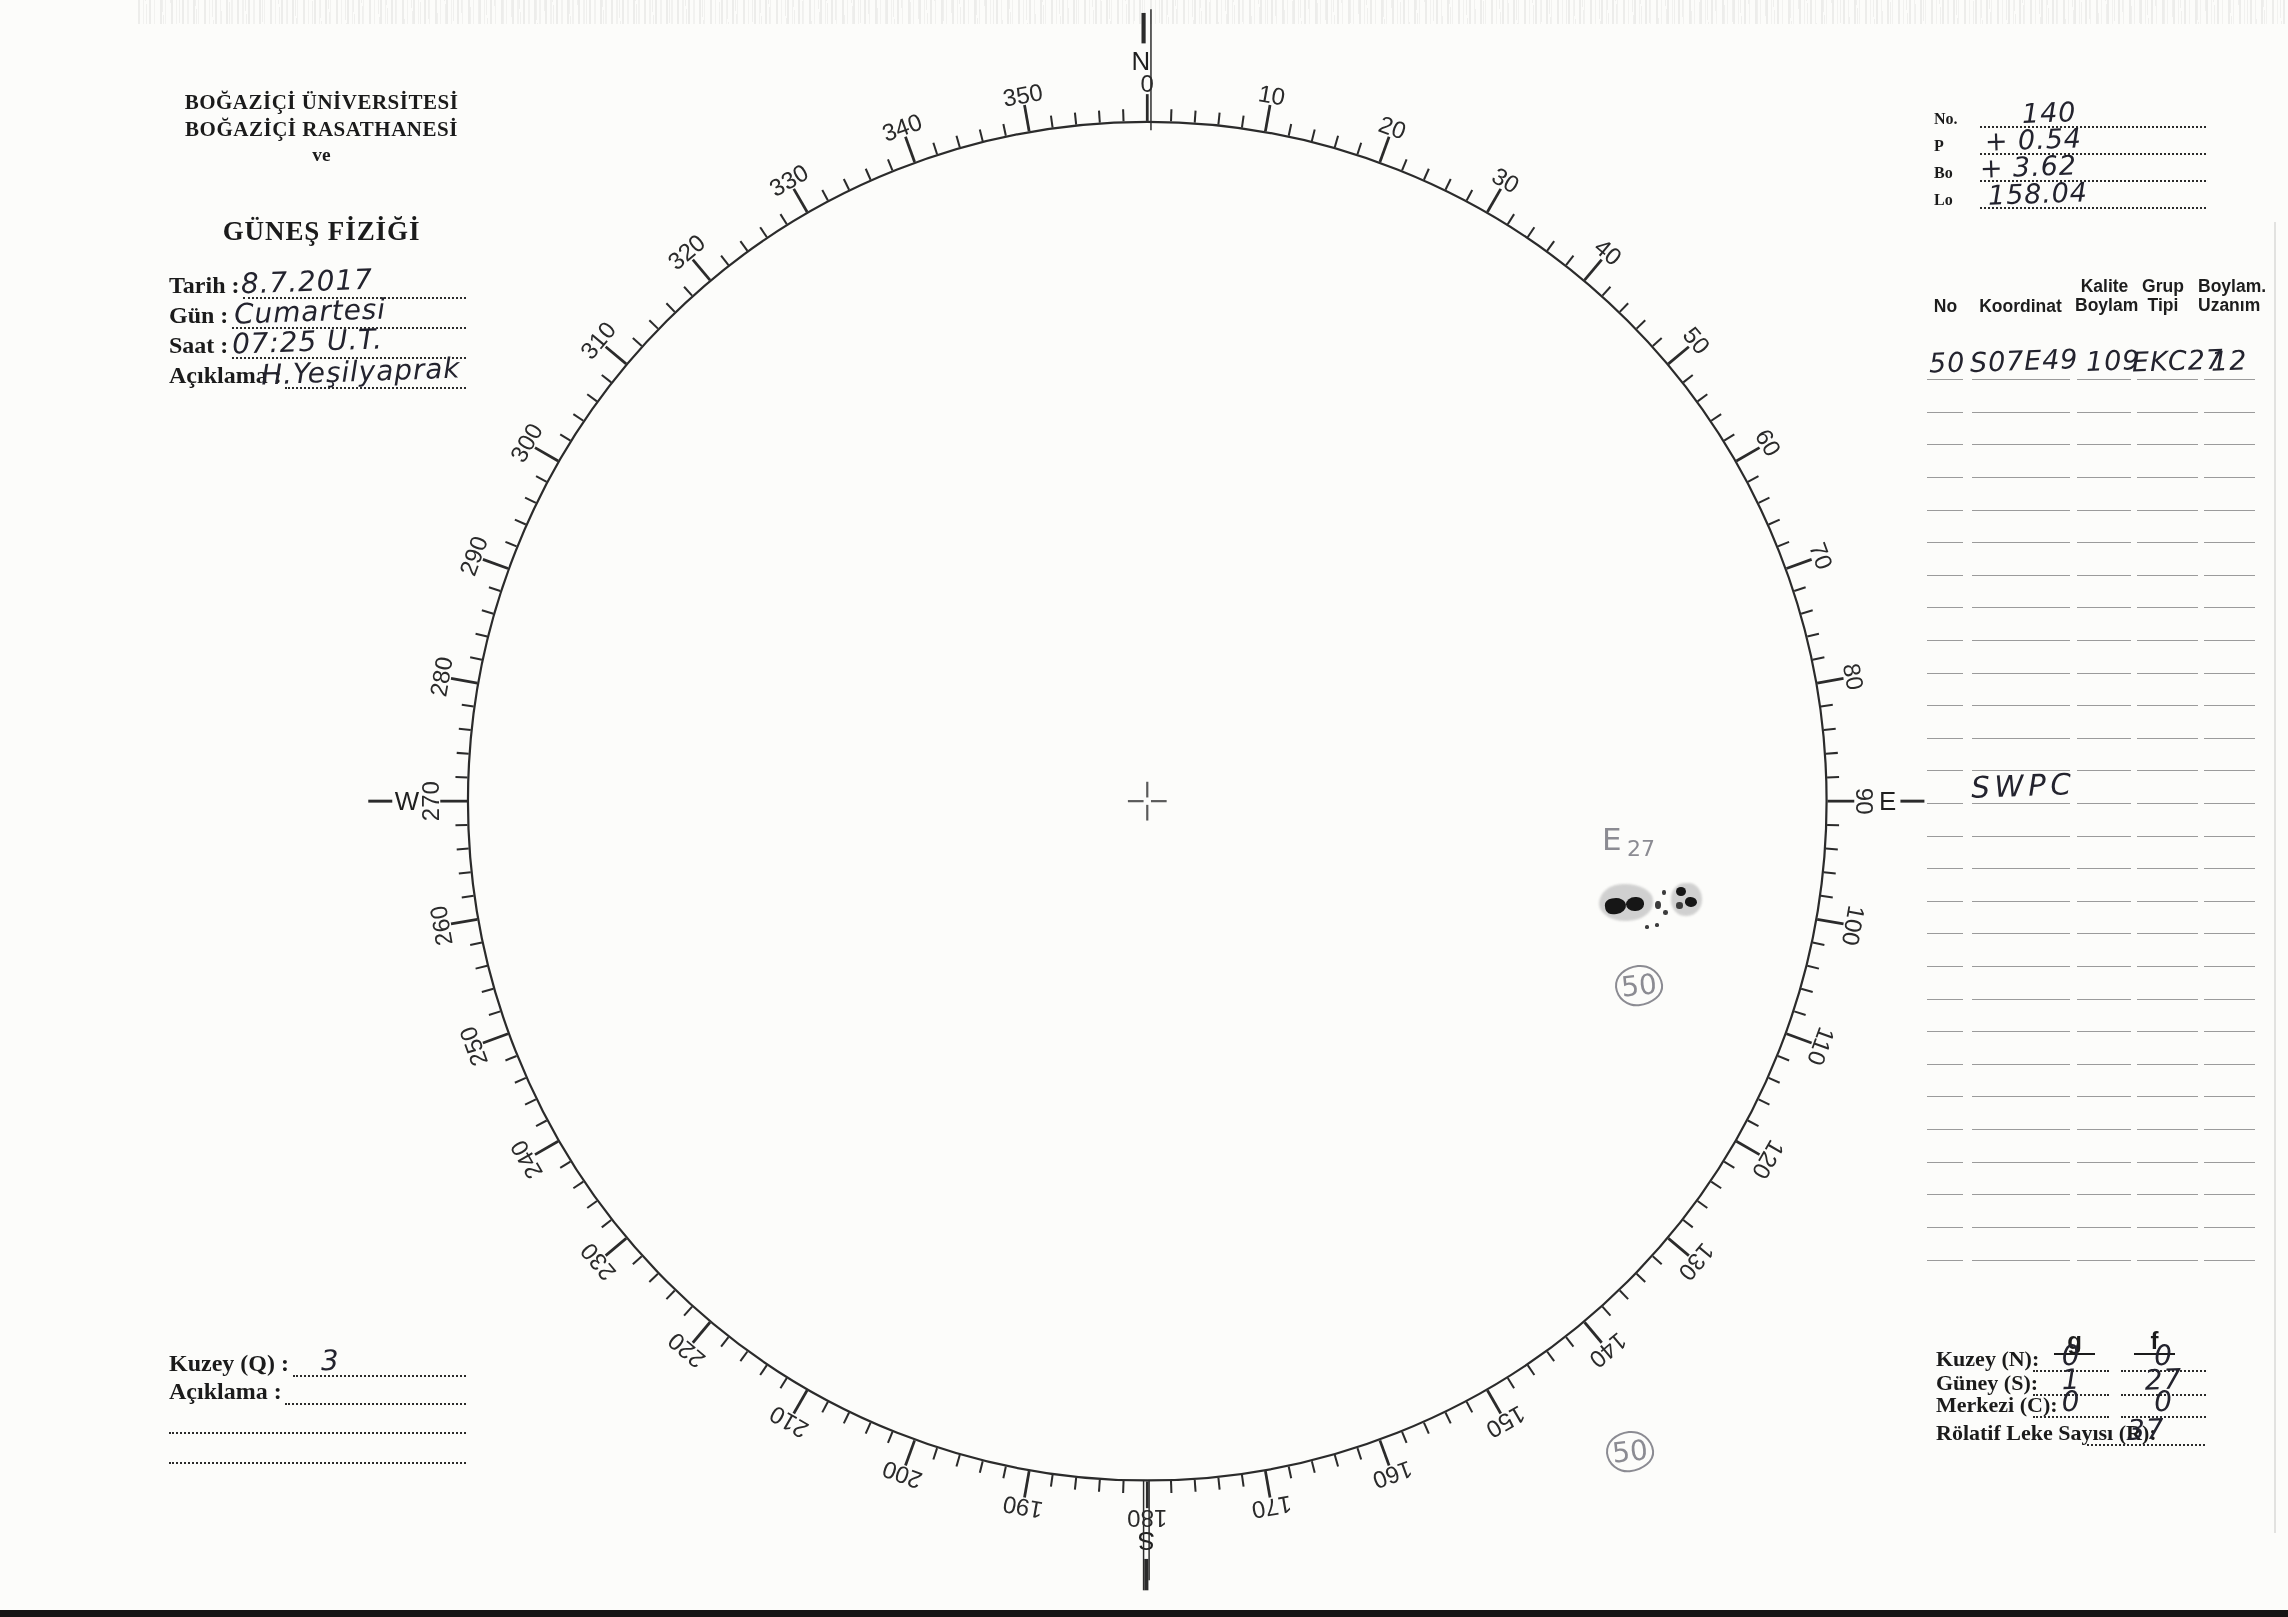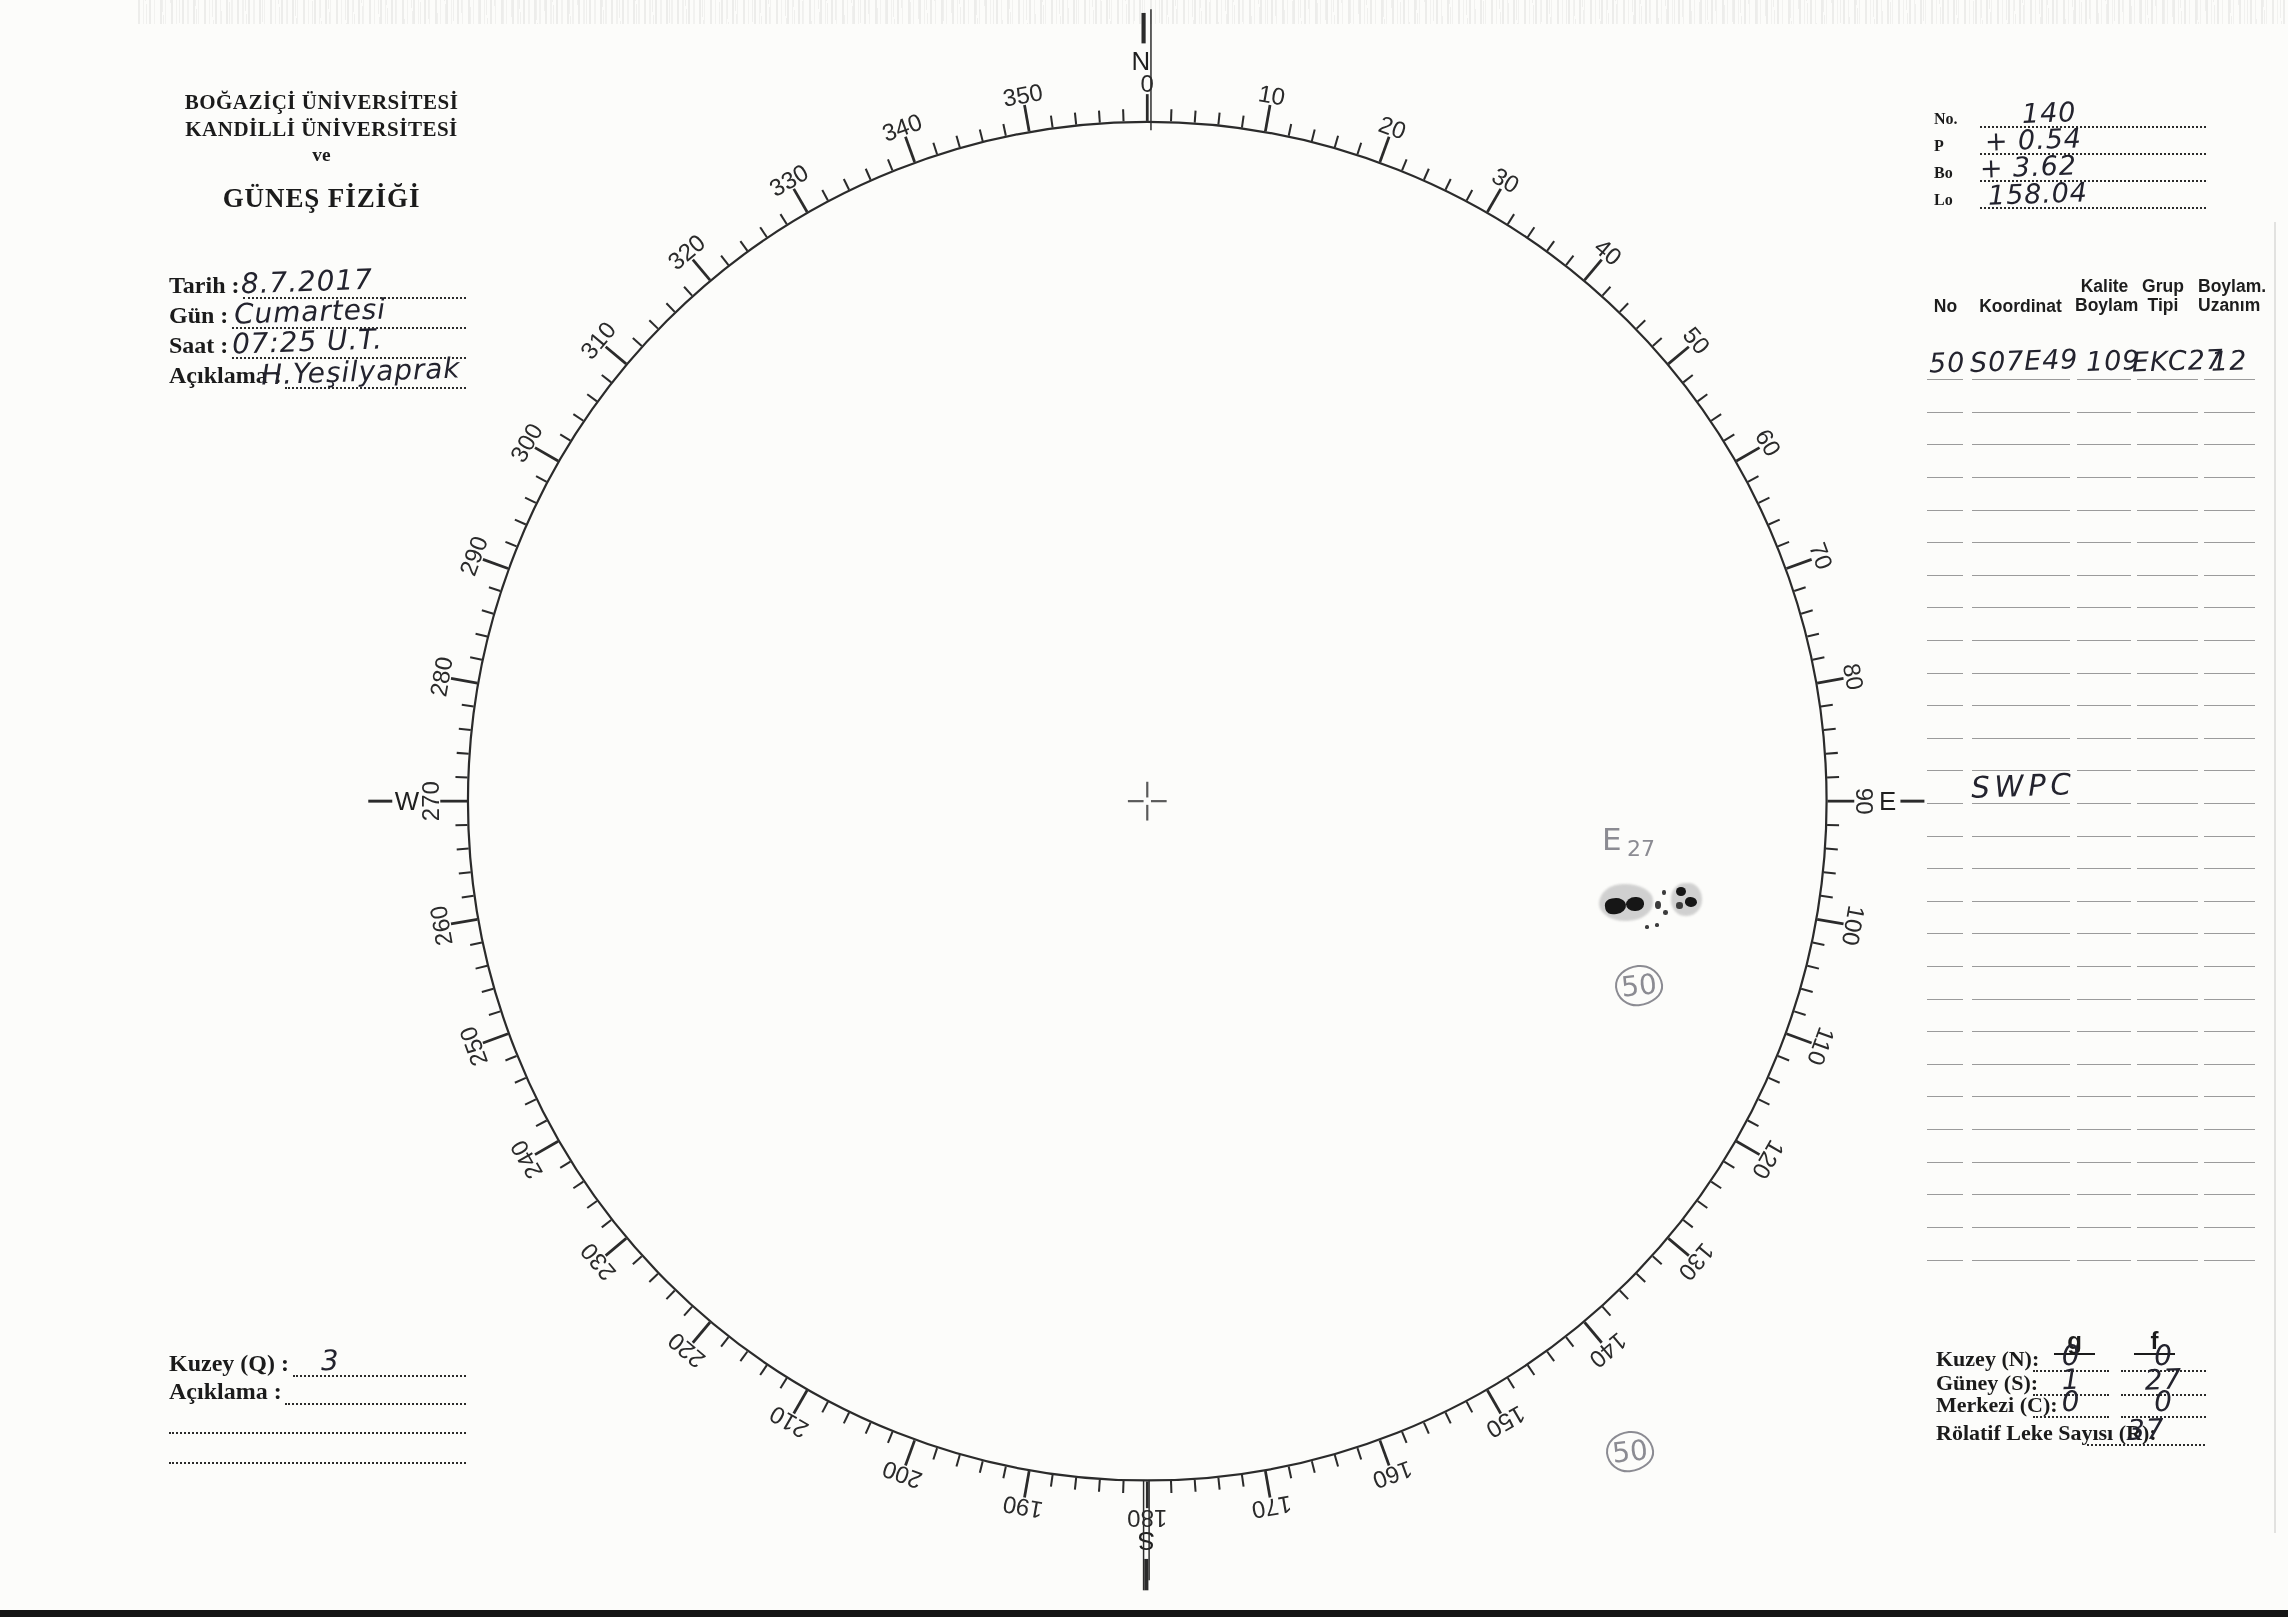--- a/index.html
+++ b/index.html
@@ -5,21 +5,21 @@
   html,body{margin:0;padding:0;background:#e9e9e9;}
   .page{position:relative;width:2289px;height:1618px;background:#fcfcfa;overflow:hidden;
         font-family:"Liberation Serif",serif;color:#1b1b1b;}
   .hand{font-family:"DejaVu Sans",sans-serif;font-style:italic;color:#23232e;
         display:inline-block;transform:rotate(-2deg);letter-spacing:0.9px;white-space:nowrap;}
   .pencil{color:#8b8b92 !important;}
   
   .inst{position:absolute;left:145px;top:89px;width:353px;text-align:center;}
   .inst .l1{font-size:21px;font-weight:bold;line-height:27px;letter-spacing:0.5px;}
   .inst .ve{font-size:19.4px;font-weight:bold;line-height:24px;}
-  .inst .prog{font-size:27px;font-weight:bold;margin-top:16px;letter-spacing:0.9px;}
+  .inst .prog{font-size:27px;font-weight:bold;margin-top:49px;letter-spacing:0.9px;}
   
   .frow{position:relative;display:flex;align-items:flex-end;}
   .frow .lbl{font-weight:bold;font-size:24px;white-space:nowrap;padding-right:3.7px;}
   .dotline{flex:1;border-bottom:2.8px dotted #2a2a2a;height:100%;}
   .obs{position:absolute;left:169px;top:269px;width:297px;}
   .obs .frow{height:30px;}
   .obs .val{position:absolute;bottom:0.9px;font-size:28px;}
   .eph{position:absolute;left:1934px;top:101px;width:272px;}
   .eph .frow{height:27px;}
   .eph .lbl{font-size:16px;}
@@ -304,21 +304,21 @@
       <line x1="1245" y1="1604" x2="1245" y2="1712" stroke="#2b2b2b" stroke-width="1.6"></line>
       <line x1="1242" y1="1689" x2="1242" y2="1723" stroke="#2b2b2b" stroke-width="4.5"></line>
       <line x1="1222" y1="868" x2="1239" y2="868" stroke="#5a5a5a" stroke-width="2.4"></line>
       <line x1="1247" y1="868" x2="1264" y2="868" stroke="#5a5a5a" stroke-width="2.4"></line>
       <line x1="1243" y1="847" x2="1243" y2="864" stroke="#5a5a5a" stroke-width="2.4"></line>
       <line x1="1243" y1="872" x2="1243" y2="889" stroke="#5a5a5a" stroke-width="2.4"></line>
     </svg>
 
   <div class="inst">
     <div class="l1">BOĞAZİÇİ ÜNİVERSİTESİ</div>
-    <div class="l1">KANDİLLİ ÜNİVERSİTESİ</div>
+    <div class="l1">BOĞAZİÇİ RASATHANESİ</div>
     <div class="ve">ve</div>
     <div class="prog">GÜNEŞ FİZİĞİ</div>
   </div>
 
   <div class="obs">
     <div class="frow">
       <span class="lbl">Tarih :</span>
       <span class="dotline"></span>
       <span class="val hand" style="left:72px">8.7.2017</span>
     </div>

